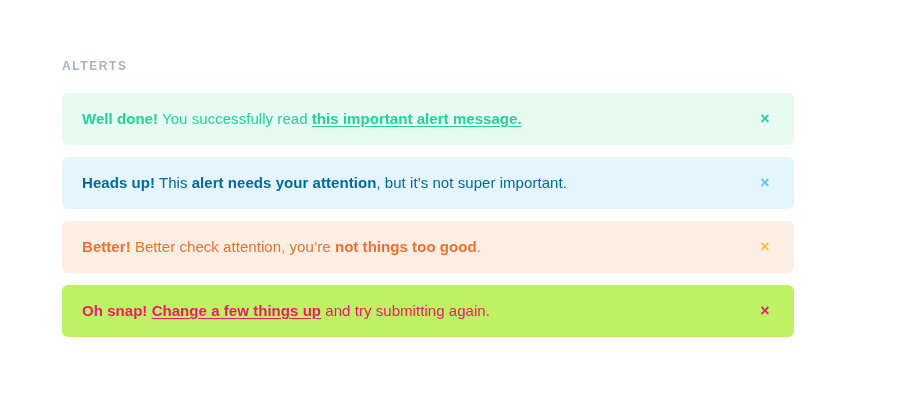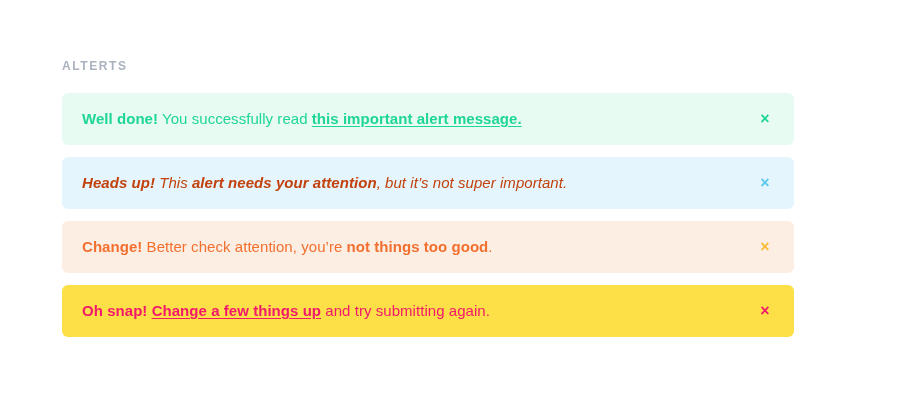--- a/index.html
+++ b/index.html
@@ -97,30 +97,30 @@
     font-family: "Liberation Sans", sans-serif;
   }
 
   
   .alert--success { background: #e8fbf2; }
   .alert--success .alert-text { color: #1ed696; }
   .alert--success .alert-close { color: #1ed696; }
 
   
   .alert--info { background: #e4f5fd; }
-  .alert--info .alert-text { color: #c2410c; font-style: italic; }
+  .alert--info .alert-text { color: #0369a1; }
   .alert--info .alert-close { color: #5bc8ed; }
 
   
   .alert--warning { background: #fdeee4; }
   .alert--warning .alert-text { color: #f2702f; }
   .alert--warning .alert-close { color: #f8bd34; }
 
   
-  .alert--danger { background: #fde047; }
+  .alert--danger { background: #bef264; }
   .alert--danger .alert-text { color: #f2196c; }
   .alert--danger .alert-close { color: #f2196c; }
 </style>
 </head>
 <body>
 
 <div class="page">
 
   <div class="section-label">ALTERTS</div>
 
@@ -135,21 +135,21 @@
 
     <div class="alert alert--info">
       <div class="alert-text">
         <b>Heads up!</b><span> This </span><b>alert needs your attention</b><span>, but it’s not super important.</span>
       </div>
       <button class="alert-close">×</button>
     </div>
 
     <div class="alert alert--warning">
       <div class="alert-text">
-        <b>Change!</b><span> Better check attention, you’re </span><b>not things too good</b><span>.</span>
+        <b>Better!</b><span> Better check attention, you’re </span><b>not things too good</b><span>.</span>
       </div>
       <button class="alert-close">×</button>
     </div>
 
     <div class="alert alert--danger">
       <div class="alert-text">
         <b>Oh snap!</b><span> </span><a class="alert-link">Change a few things up</a><span> and try submitting again.</span>
       </div>
       <button class="alert-close">×</button>
     </div>

